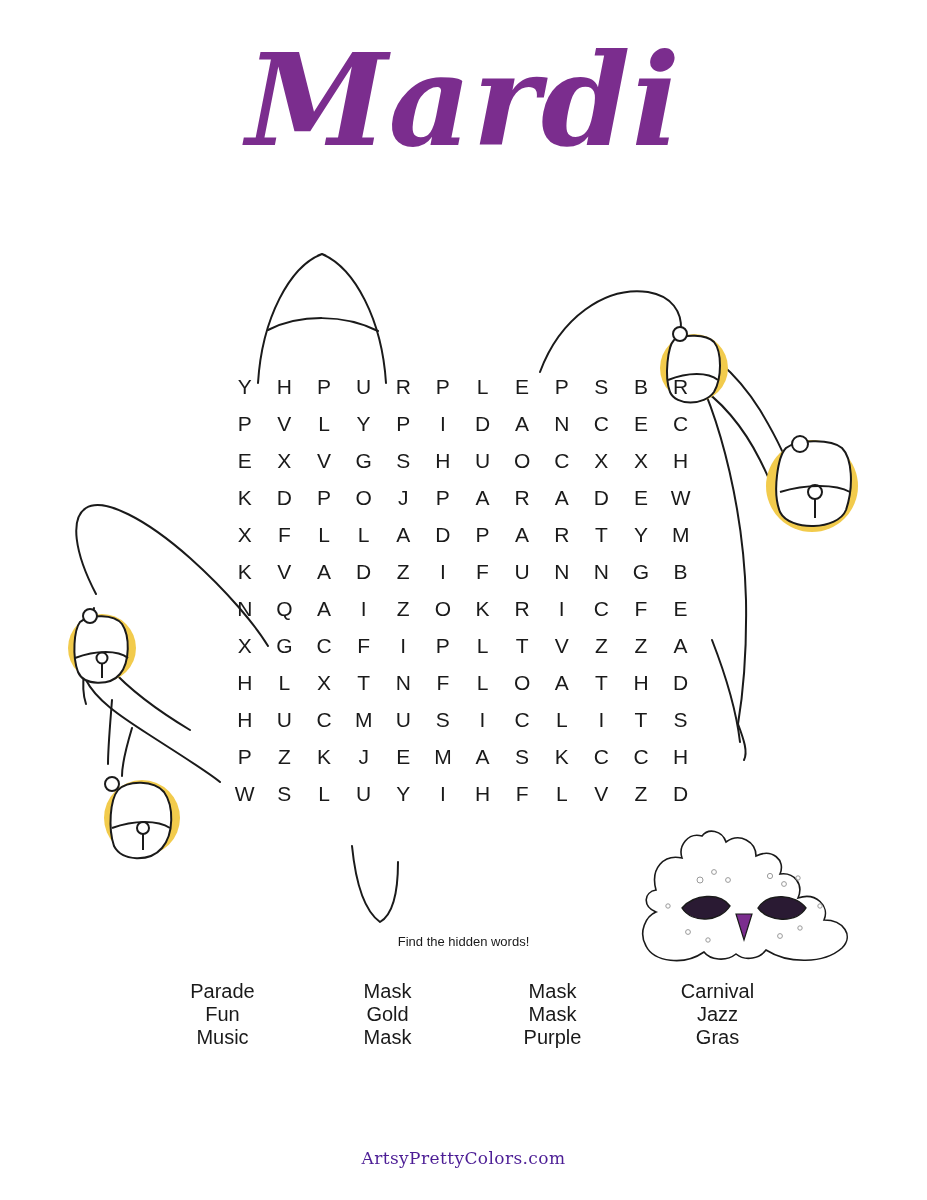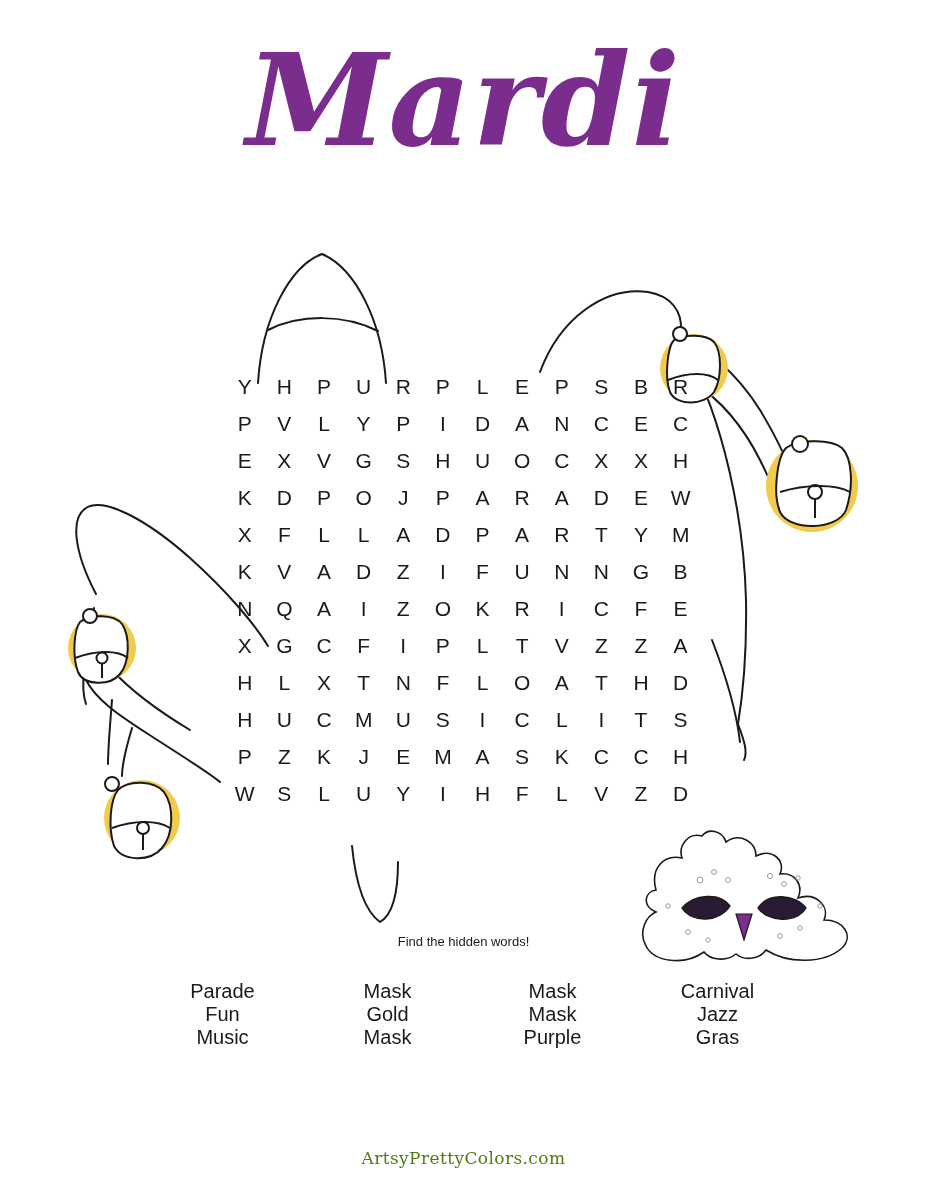--- a/index.html
+++ b/index.html
@@ -104,21 +104,21 @@
 
   
   .footer {
     position: absolute;
     top: 1148px;
     left: 0;
     width: 927px;
     text-align: center;
     font-family: "DejaVu Serif", serif;
     font-size: 17px;
-    color: #4d7c0f;
+    color: #4c1d95;
     letter-spacing: 0.4px;
   }
 </style>
 </head>
 <body>
 
 <div class="page">
 
   <div class="title-block">
     <div class="title-line title-line-1">Mardi</div>

